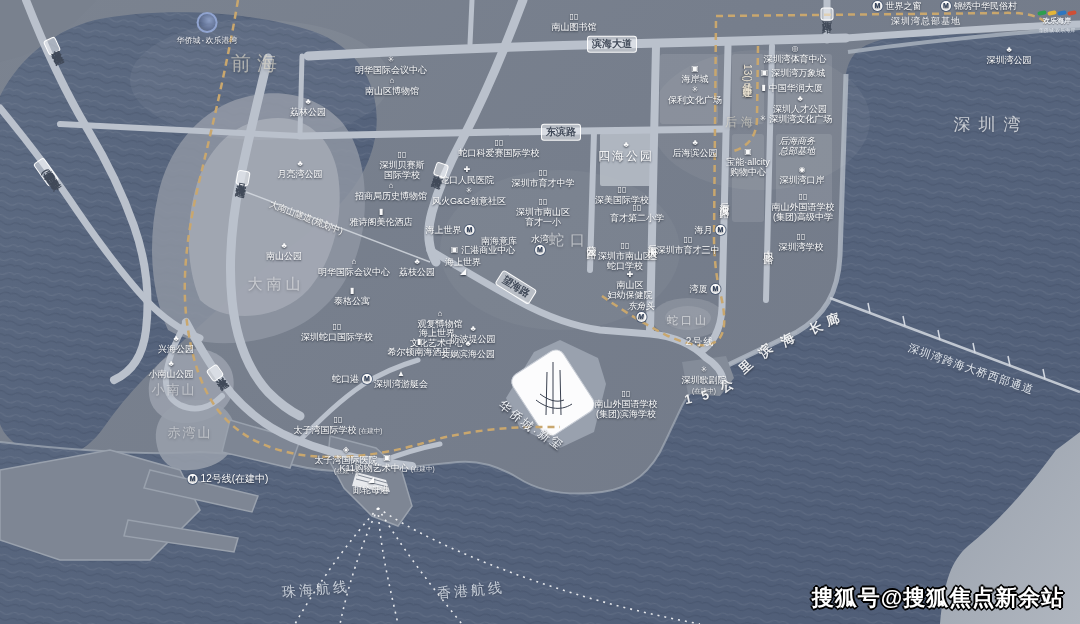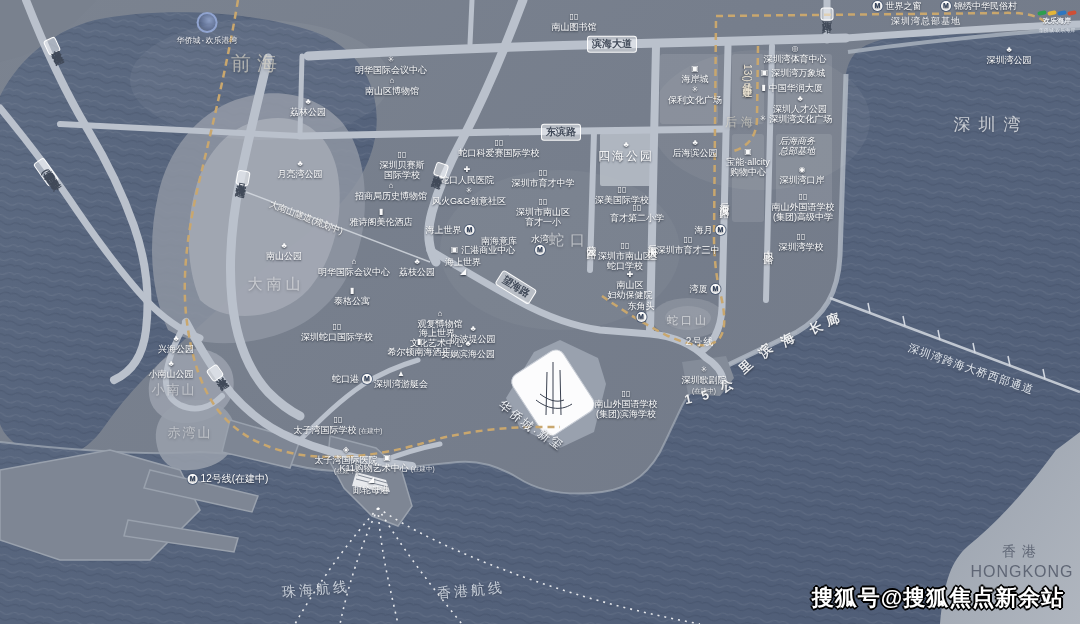--- a/index.html
+++ b/index.html
@@ -197,24 +197,20 @@
       <span class="hh-waves" id="hh-waves">
           <i style="background: rgb(46, 158, 79);"></i>
           <i style="background: rgb(227, 182, 58);"></i>
           <i style="background: rgb(45, 118, 192);"></i>
           <i style="background: rgb(207, 79, 53);"></i>
         </span>
       <span class="hh-t1">欢乐海岸</span>
       <span class="hh-t2">华侨城·欢乐海岸</span>
     </div>
 
-    <div class="hk">
-      <div class="hk-cn">香港</div>
-      <div class="hk-en">HONGKONG</div>
-    </div>
 
     <div class="wm">搜狐号@搜狐焦点新余站</div>
   <div class="poi ip-above" style="position: absolute; left: 574px; top: 13px; transform: translate(-50%, 0px);">
         <span class="p-ic">▯▯</span>
         <span class="p-t">南山图书馆</span>
       </div>
       <div class="poi ip-above" style="position: absolute; left: 391px; top: 56px; transform: translate(-50%, 0px);">
         <span class="p-ic">✳</span>
         <span class="p-t">明华国际会议中心</span>
       </div>
@@ -330,21 +326,21 @@
         <span class="p-t">深圳市育才三中</span>
       </div>
       <div class="poi ip-right" style="position: absolute; left: 710px; top: 225px; transform: translate(-50%, 0px);">
         <span class="p-t">海月</span>
         <span class="m-ic">M</span>
       </div>
       <div class="poi ip-right" style="position: absolute; left: 705px; top: 284px; transform: translate(-50%, 0px);">
         <span class="p-t">湾厦</span>
         <span class="m-ic">M</span>
       </div>
-      <div class="poi ip-below" style="position: absolute; left: 641px; top: 301px; transform: translate(-50%, 0px);">
+      <div class="poi ip-below" style="position: absolute; left: 641px; top: 301px; transform: translate(-50%, 0px); font-style: italic;">
         <span class="p-t">东角头</span>
         <span class="m-ic">M</span>
       </div>
       <div class="poi ip-below" style="position: absolute; left: 540px; top: 234px; transform: translate(-50%, 0px);">
         <span class="p-t">水湾</span>
         <span class="m-ic">M</span>
       </div>
       <div class="poi ip-right" style="position: absolute; left: 450px; top: 225px; transform: translate(-50%, 0px);">
         <span class="p-t">海上世界</span>
         <span class="m-ic">M</span>

